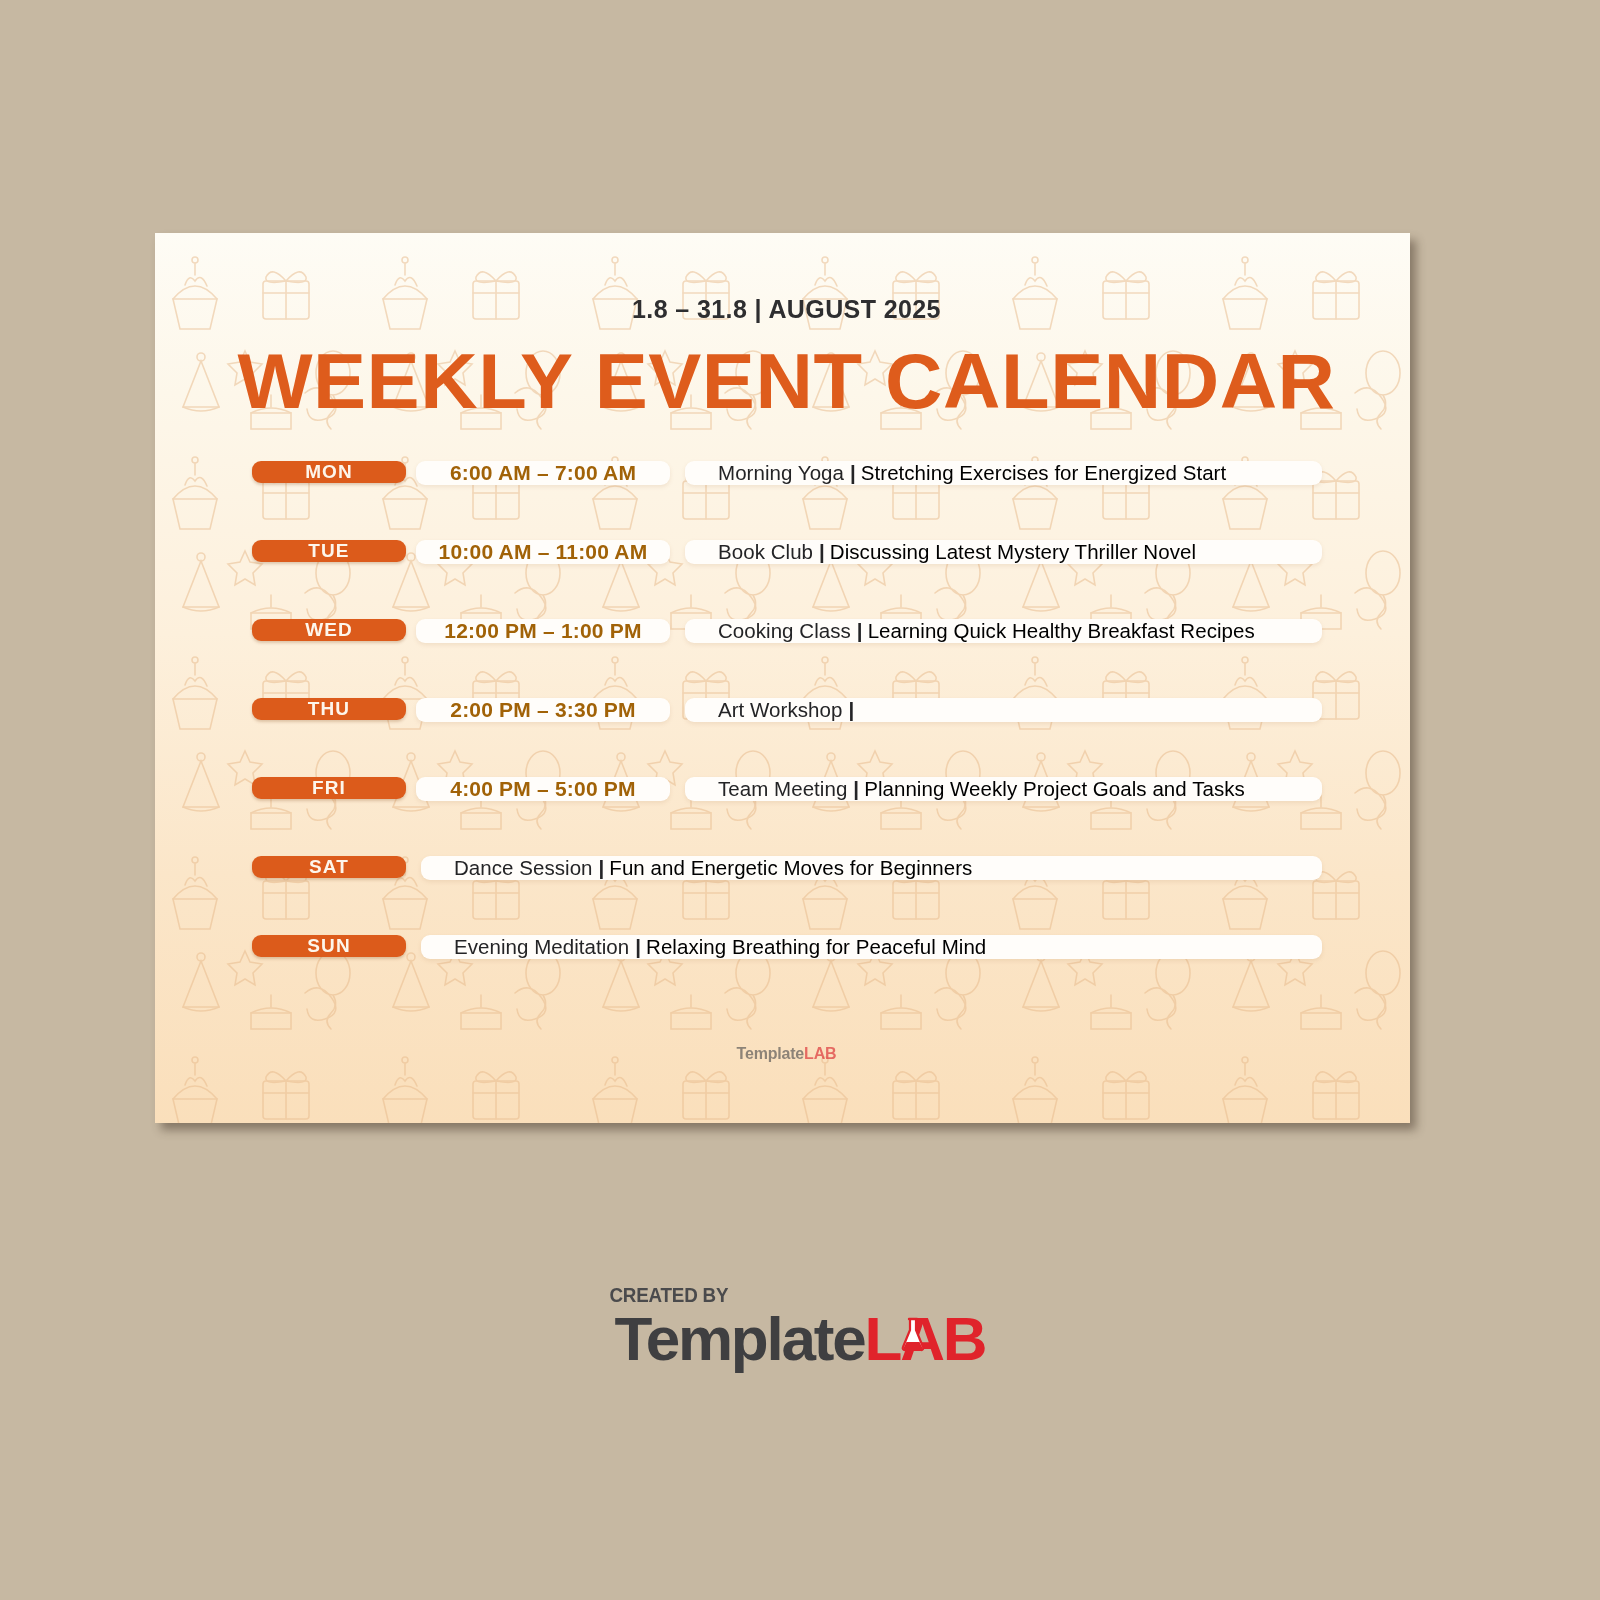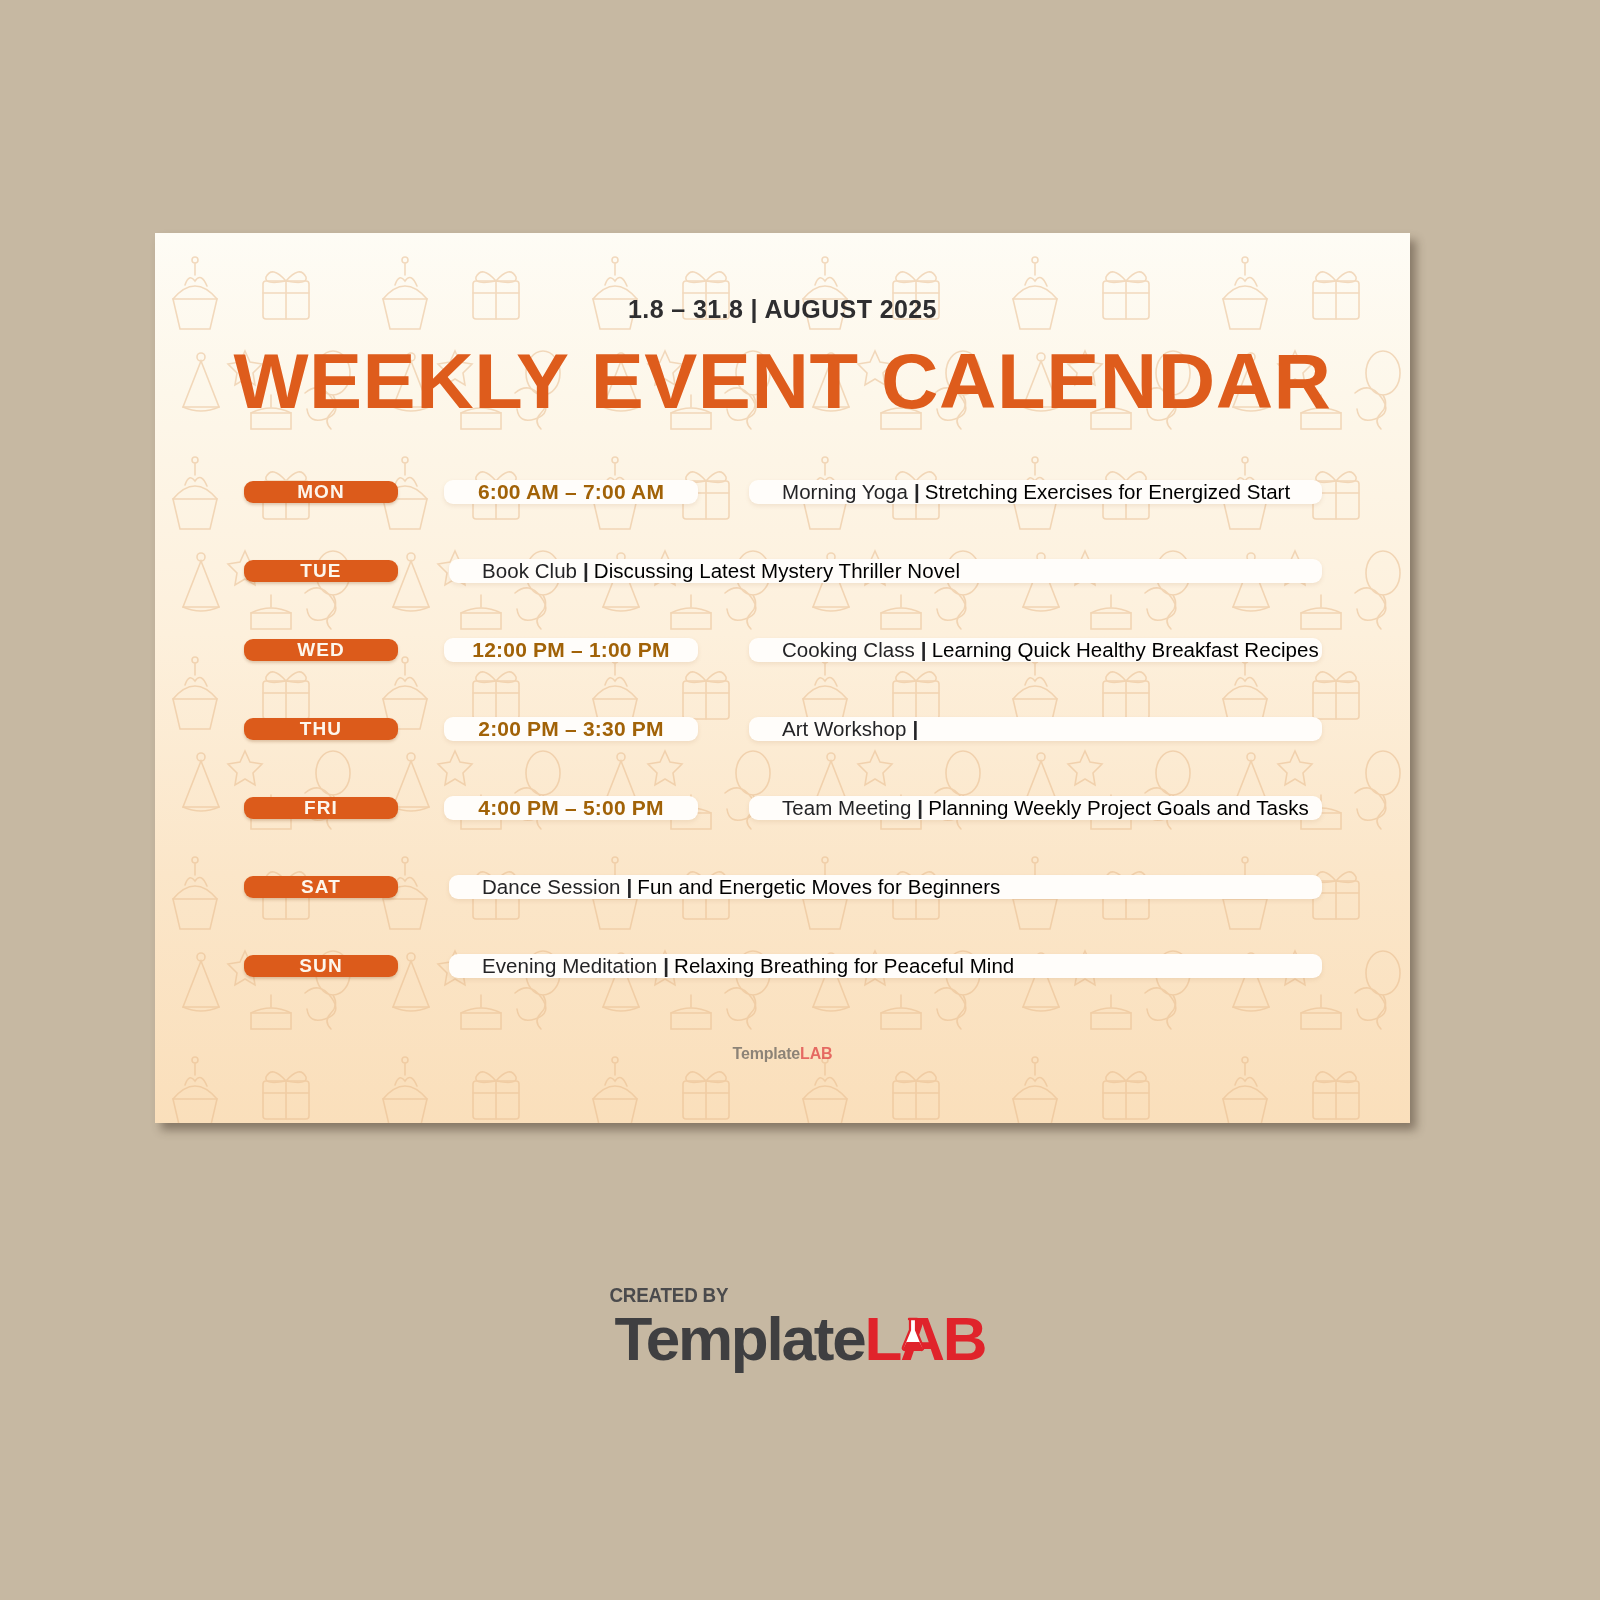--- a/index.html
+++ b/index.html
@@ -26,20 +26,21 @@
     height: 890px;
     background:
       linear-gradient(to bottom,
         #fefcf5 0%,
         #fdf7ea 18%,
         #fdf0dc 45%,
         #fbe6c9 72%,
         #fadfbb 100%);
     box-shadow: 6px 7px 9px rgba(60,45,30,0.45);
     overflow: hidden;
+    padding-left: 8px;
   }
 
   
   #pattern {
     position: absolute;
     inset: 0;
     opacity: 0.5;
     pointer-events: none;
   }
 
@@ -73,24 +74,23 @@
   
   #schedule {
     position: relative;
     z-index: 2;
     margin-top: 39px;
     padding: 0 88px 0 89px;
   }
 
   .schedule-row {
     display: flex;
-    align-items: center;
+    align-items: flex-start;
     height: 63px;
     margin-bottom: 16px;
-    gap: 36px;
   }
   .schedule-row:last-child { margin-bottom: 0; }
 
   .day-pill {
     width: 154px;
     flex: 0 0 154px;
     background: #dc5b1b;
     border-radius: 9px;
     display: flex;
     align-items: center;
@@ -263,20 +263,23 @@
         <span class="event-title">Morning Yoga</span>
         <span class="event-sep">|</span>
         <span class="event-desc">Stretching Exercises for Energized Start</span>
       </div>
     </div>
 
     <div class="schedule-row">
       <div class="day-pill">
         <span>TUE</span>
       </div>
+      <div class="time-cell">
+        <span>10:00 AM – 11:00 AM</span>
+      </div>
       <div class="event-cell">
         <span class="event-title">Book Club</span>
         <span class="event-sep">|</span>
         <span class="event-desc">Discussing Latest Mystery Thriller Novel</span>
       </div>
     </div>
 
     <div class="schedule-row">
       <div class="day-pill">
         <span>WED</span>

